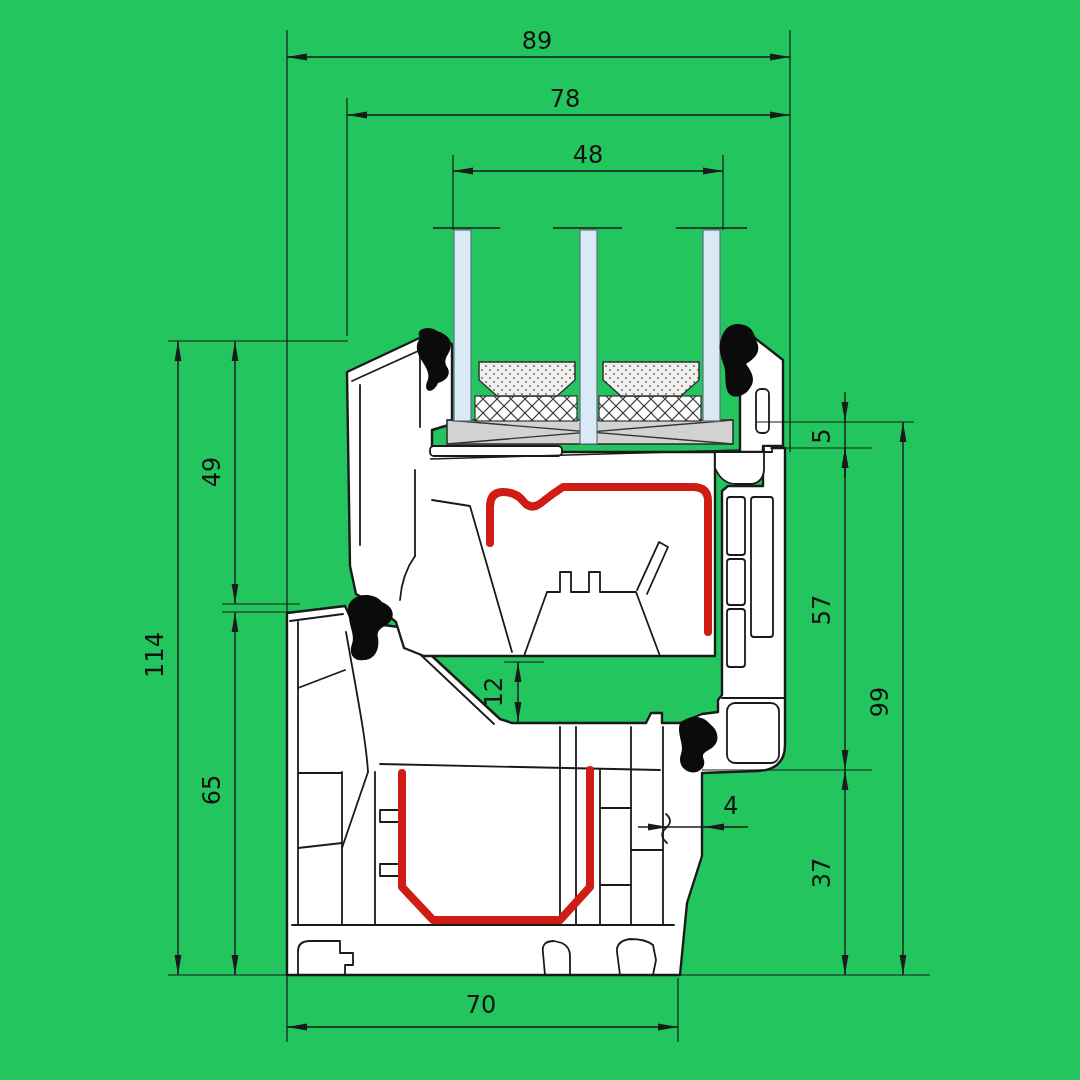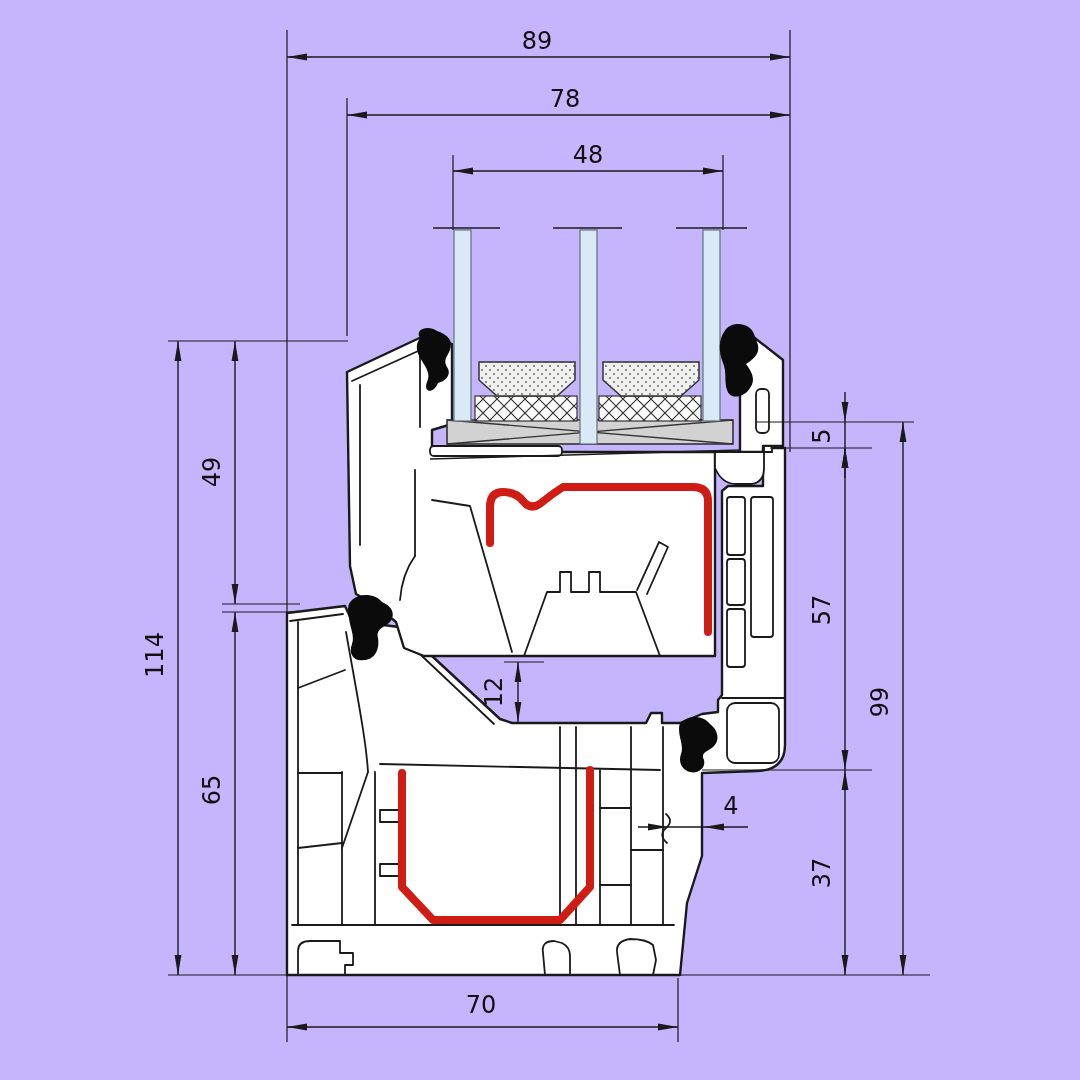--- a/index.html
+++ b/index.html
@@ -1,16 +1,16 @@
 <!DOCTYPE html>
 <html><head>
 <meta charset="utf-8">
 <style>
   html,body{margin:0;padding:0;background:#ffffff;}
-  .stage{position:relative;width:1080px;height:1080px;background:#c4b5fd;overflow:hidden;
+  .stage{position:relative;width:1080px;height:1080px;background:#22c55e;overflow:hidden;
          font-family:"DejaVu Sans",sans-serif;}
   svg{display:block}
   .profile{fill:#ffffff;stroke:#1a1a1a;stroke-width:2.4;stroke-linejoin:round;}
   .web{fill:none;stroke:#1a1a1a;stroke-width:1.8;stroke-linejoin:round;stroke-linecap:round;}
   .cell{fill:#ffffff;stroke:#1a1a1a;stroke-width:1.8;}
   .dimline{stroke:#1a1a1a;stroke-width:1.4;fill:none;}
   .extline{stroke:#1a1a1a;stroke-width:1.2;fill:none;}
   .dimtext{font-size:24px;fill:#111111;text-anchor:middle;}
   .arrow{fill:#1a1a1a;stroke:none;}
 </style>

